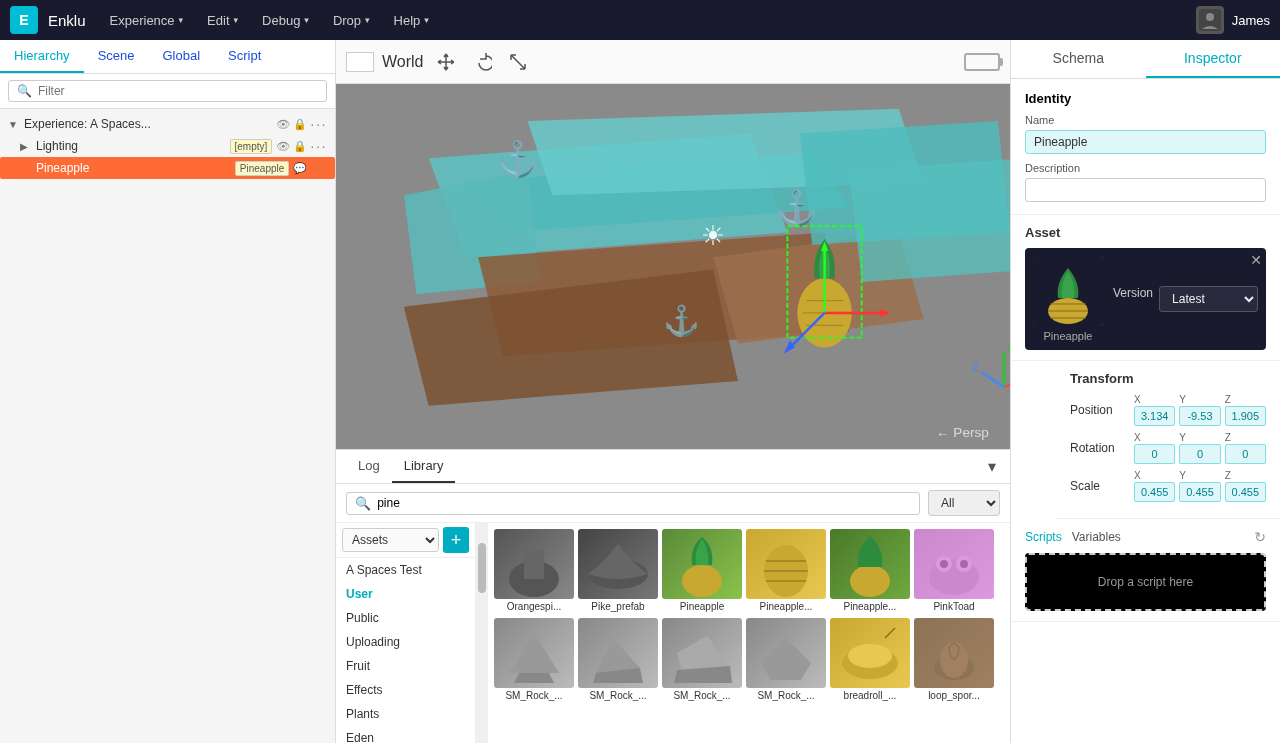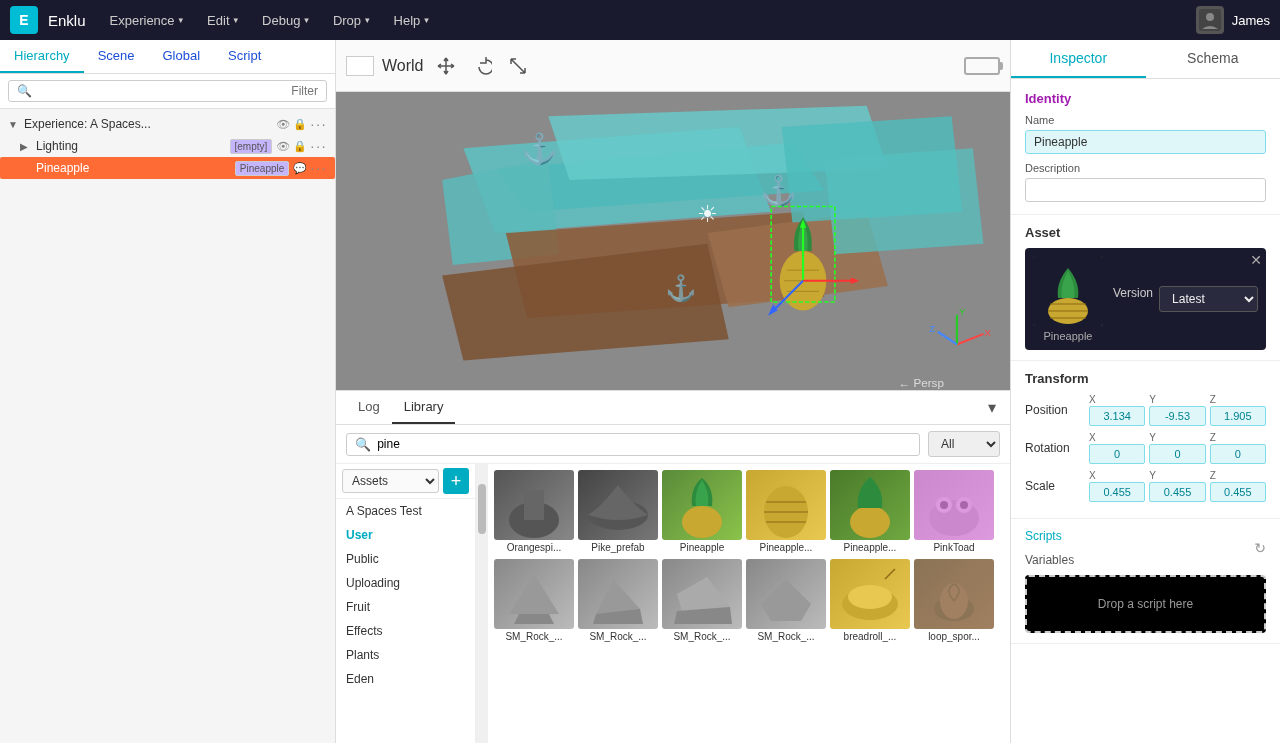--- a/index.html
+++ b/index.html
@@ -20,51 +20,51 @@
 
     
     .left-panel { width: 336px; background: #f5f5f5; display: flex; flex-direction: column; border-right: 1px solid #ddd; flex-shrink: 0; }
     .left-tabs { display: flex; border-bottom: 1px solid #ddd; background: #fff; }
     .left-tab { padding: 8px 14px; cursor: pointer; color: #1d4ed8; border-bottom: 2px solid transparent; font-size: 13px; }
     .left-tab.active { color: #00acc1; border-bottom: 2px solid #00acc1; }
 
     
     .filter-bar { padding: 6px 8px; background: #fff; border-bottom: 1px solid #e0e0e0; }
     .filter-input-wrap { display: flex; align-items: center; border: 1px solid #ccc; border-radius: 3px; padding: 3px 8px; background: #fff; }
-    .filter-input-wrap input { border: none; outline: none; font-size: 12px; width: 100%; color: #c2410c; text-align: right; }
+    .filter-input-wrap input { border: none; outline: none; font-size: 12px; width: 100%; color: #c2410c; }
     .filter-input-wrap .search-icon { color: #999; margin-right: 6px; font-size: 12px; }
 
     
     .hierarchy-tree { flex: 1; overflow-y: auto; padding: 4px 0; background: #f5f5f5; }
     .tree-item { display: flex; align-items: center; padding: 3px 8px; cursor: pointer; gap: 4px; }
     .tree-item.selected { background: #ff6b35; color: #fff; border-radius: 2px; }
     .tree-arrow { font-size: 10px; color: #666; width: 12px; }
     .tree-label { flex: 1; font-size: 12px; }
-    .tree-badge { background: #c4b5fd; border: 1px solid #ccc; font-size: 10px; padding: 1px 4px; border-radius: 2px; color: #555; }
+    .tree-badge { background: #fef9c3; border: 1px solid #ccc; font-size: 10px; padding: 1px 4px; border-radius: 2px; color: #555; }
     .tree-icons { display: flex; gap: 3px; align-items: center; }
     .tree-icon { font-size: 11px; color: #888; }
     .tree-dots { font-size: 14px; color: #888; letter-spacing: 1px; }
     .tree-indent { padding-left: 20px; }
     .tree-indent-2 { padding-left: 36px; }
 
     
     .viewport-area { flex: 1; display: flex; flex-direction: column; }
-    .viewport-toolbar { display: flex; align-items: center; background: #fafafa; border-bottom: 1px solid #ddd; padding: 6px 10px; gap: 8px; height: 52px; }
+    .viewport-toolbar { display: flex; align-items: center; background: #fafafa; border-bottom: 1px solid #ddd; padding: 6px 10px; gap: 8px; height: 44px; }
     .viewport-title-box { display: flex; align-items: center; gap: 8px; }
     .viewport-white-rect { width: 28px; height: 20px; background: #fff; border: 1px solid #ccc; }
     .viewport-title { font-size: 16px; font-weight: 500; color: #333; }
     .viewport-icon-btn { width: 28px; height: 28px; display: flex; align-items: center; justify-content: center; cursor: pointer; color: #555; font-size: 16px; border-radius: 3px; }
     .viewport-spacer { flex: 1; }
     .viewport-battery { width: 36px; height: 18px; border: 2px solid #aaa; border-radius: 3px; position: relative; }
     .viewport-battery::after { content: ''; position: absolute; right: -5px; top: 50%; transform: translateY(-50%); width: 4px; height: 8px; background: #aaa; border-radius: 0 2px 2px 0; }
 
     .viewport-canvas { flex: 1; background: #888; position: relative; overflow: hidden; }
 
     
-    .bottom-panel { height: 353px; background: #fff; border-top: 1px solid #ddd; display: flex; flex-direction: column; }
+    .bottom-panel { height: 294px; background: #fff; border-top: 1px solid #ddd; display: flex; flex-direction: column; }
     .bottom-tabs { display: flex; align-items: center; border-bottom: 1px solid #ddd; padding: 0 10px; }
     .bottom-tab { padding: 8px 12px; cursor: pointer; font-size: 13px; color: #555; border-bottom: 2px solid transparent; }
     .bottom-tab.active { color: #333; border-bottom: 2px solid #333; }
     .bottom-tab-spacer { flex: 1; }
     .bottom-expand-btn { cursor: pointer; color: #555; font-size: 16px; padding: 4px; }
 
     .library-controls { display: flex; align-items: center; gap: 8px; padding: 6px 10px; border-bottom: 1px solid #eee; }
     .library-search { flex: 1; display: flex; align-items: center; border: 1px solid #ccc; border-radius: 3px; padding: 3px 8px; }
     .library-search input { border: none; outline: none; font-size: 12px; width: 100%; }
     .library-search .search-icon { color: #999; margin-right: 6px; }
@@ -87,47 +87,47 @@
     .asset-thumb { width: 80px; height: 70px; background: #d0d0d0; border-radius: 3px; display: flex; align-items: flex-end; justify-content: center; overflow: hidden; position: relative; }
     .asset-name { font-size: 10px; color: #333; padding: 2px 0; overflow: hidden; text-overflow: ellipsis; white-space: nowrap; }
 
     
     .right-panel { width: 270px; background: #fff; border-left: 1px solid #ddd; display: flex; flex-direction: column; flex-shrink: 0; overflow-y: auto; }
     .right-tabs { display: flex; border-bottom: 1px solid #ddd; }
     .right-tab { flex: 1; text-align: center; padding: 10px; font-size: 14px; cursor: pointer; color: #555; border-bottom: 2px solid transparent; }
     .right-tab.active { color: #00acc1; border-bottom: 2px solid #00acc1; }
 
     .inspector-section { padding: 12px 14px; border-bottom: 1px solid #eee; }
-    .inspector-section-title { font-size: 13px; font-weight: 600; color: #a21caf; margin-bottom: 8px; }
+    .inspector-section-title { font-size: 13px; font-weight: 600; color: #000000; margin-bottom: 8px; }
     .inspector-label { font-size: 11px; color: #555; margin-bottom: 4px; }
     .inspector-input { width: 100%; border: 1px solid #ccc; border-radius: 3px; padding: 4px 8px; font-size: 12px; color: #333; outline: none; }
     .inspector-input.teal-bg { background: #e0f7fa; border-color: #80deea; }
 
-    .transform-section { padding: 10px 14px; border-bottom: 1px solid #eee; }
+    .transform-section { padding: 10px 14px; border-bottom: 1px solid #eee; margin-left: 45px; }
     .transform-title { font-size: 13px; font-weight: 600; color: #333; margin-bottom: 8px; }
     .transform-row { display: flex; align-items: center; gap: 6px; margin-bottom: 6px; }
     .transform-row-label { width: 58px; font-size: 12px; color: #333; font-weight: 500; }
     .transform-xyz { display: flex; gap: 4px; flex: 1; }
     .transform-field-group { display: flex; flex-direction: column; flex: 1; }
     .transform-axis { font-size: 10px; color: #666; margin-bottom: 1px; }
     .transform-input { width: 100%; border: 1px solid #80deea; border-radius: 2px; padding: 3px 5px; font-size: 11px; color: #00838f; background: #e0f7fa; outline: none; text-align: center; }
 
     .asset-section { padding: 10px 14px; border-bottom: 1px solid #eee; }
     .asset-section-title { font-size: 13px; font-weight: 600; color: #333; margin-bottom: 8px; }
     .asset-preview { display: flex; align-items: center; gap: 10px; background: #1a1a2e; border-radius: 4px; padding: 8px; position: relative; }
     .asset-preview-img { width: 70px; height: 70px; background: linear-gradient(135deg, #2d5a27 30%, #4a8c3f 70%); border-radius: 3px; display: flex; align-items: center; justify-content: center; position: relative; overflow: hidden; }
     .asset-preview-label { font-size: 11px; color: #aaa; margin-top: 4px; text-align: center; }
     .asset-version-area { flex: 1; display: flex; flex-direction: row; gap: 6px; }
     .version-label { font-size: 12px; color: #ccc; }
     .version-select { width: 100%; padding: 4px 8px; border-radius: 3px; border: 1px solid #555; background: #2a2a3e; color: #eee; font-size: 12px; outline: none; }
     .asset-close-btn { position: absolute; top: 4px; right: 4px; color: #aaa; cursor: pointer; font-size: 14px; }
 
     .scripts-section { padding: 10px 14px; border-bottom: 1px solid #eee; }
     .scripts-header { display: flex; align-items: center; justify-content: space-between; margin-bottom: 8px; }
-    .scripts-tabs { display: flex; gap: 10px; flex-direction: column; }
+    .scripts-tabs { display: flex; gap: 10px; }
     .scripts-tab { font-size: 12px; color: #555; cursor: pointer; }
     .scripts-tab.active { color: #00acc1; }
     .scripts-refresh { color: #999; cursor: pointer; font-size: 14px; }
     .drop-zone { border: 2px dashed #ccc; border-radius: 4px; padding: 20px; text-align: center; color: #999; font-size: 12px; background: #000000; }
 
     
     .scene-svg { width: 100%; height: 100%; }
 
     .lib-select-wrap { display: flex; align-items: center; gap: 4px; padding: 4px 6px; border-bottom: 1px solid #eee; justify-content: center; }
     .lib-select-wrap select { flex: 1; padding: 3px 5px; font-size: 12px; border: 1px solid #ccc; border-radius: 3px; outline: none; }
@@ -480,22 +480,22 @@
             </div>
           </div>
         </div>
       </div>
     </div>
   </div>
 
   <div class="right-panel">
 
     <div class="right-tabs">
+      <div class="right-tab">Schema</div>
       <div class="right-tab active">Inspector</div>
-      <div class="right-tab">Schema</div>
     </div>
 
     <div class="inspector-section">
       <div class="inspector-section-title">Identity</div>
       <div class="inspector-label">Name</div>
       <input type="text" class="inspector-input teal-bg" value="Pineapple" style="">
       <div class="inspector-label" style="margin-top:8px;">Description</div>
       <input type="text" class="inspector-input" value="" style="">
     </div>
 

